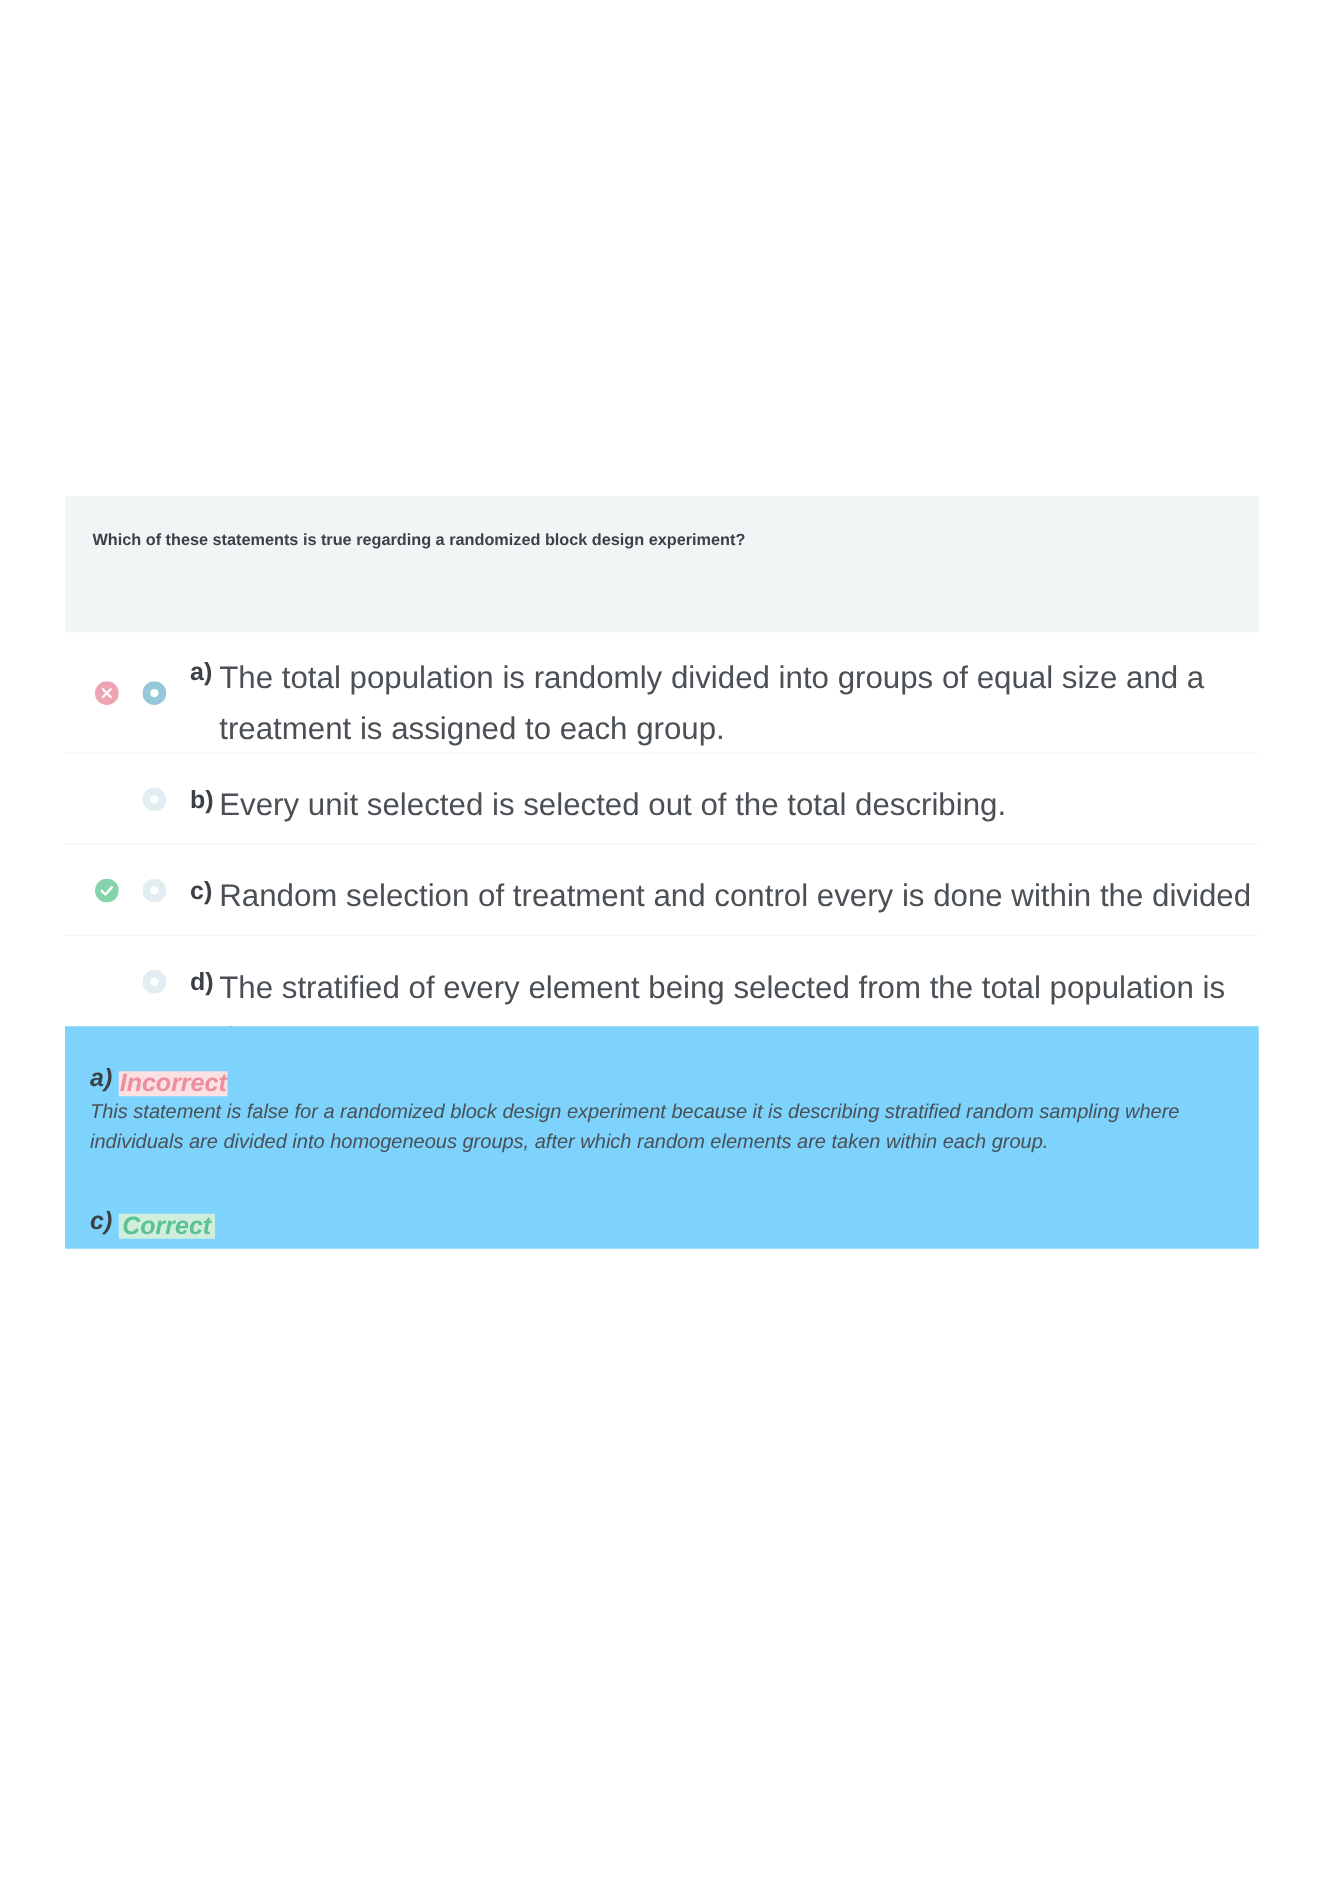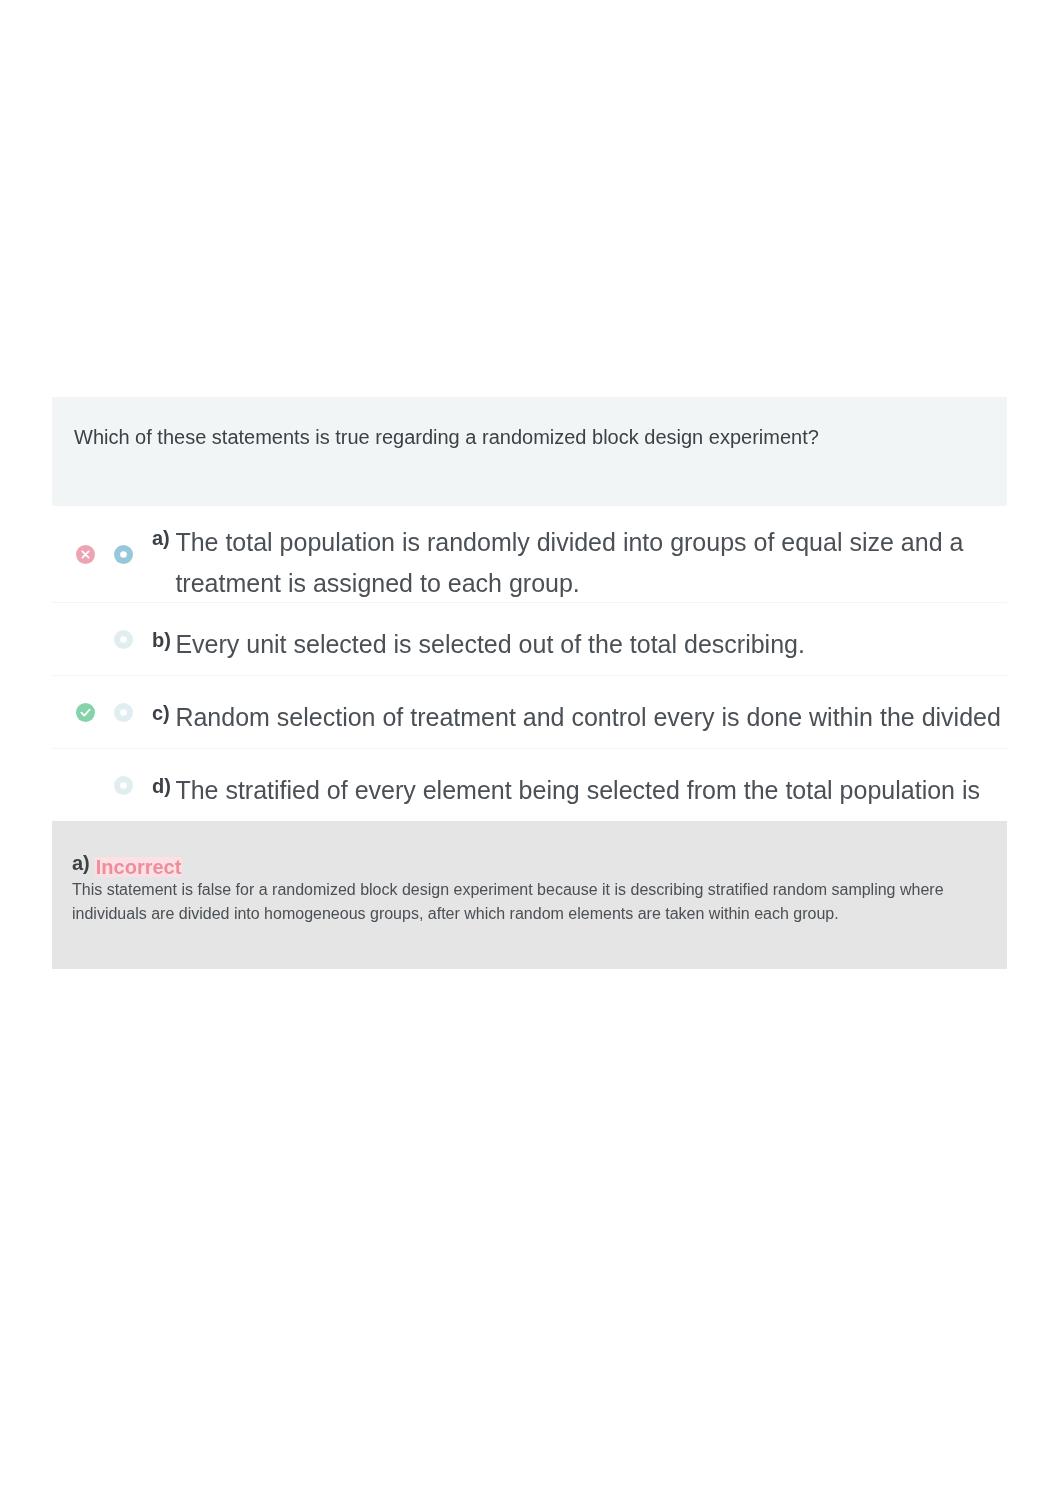--- a/index.html
+++ b/index.html
@@ -5,42 +5,42 @@
   html,body{margin:0;padding:0;}
   body{width:1062px;height:1506px;background:#ffffff;
        font-family:"Liberation Sans",sans-serif;-webkit-font-smoothing:antialiased;}
 
   #root{position:absolute;left:0;top:0;width:1062px;height:1506px;overflow:hidden;}
 
   .quiz{position:absolute;left:52px;top:397px;width:955px;}
 
   .qhead{background:#f2f5f6;height:109px;position:relative;}
   .qtext{position:absolute;left:22px;top:26px;right:36px;
-         font-size:20px;font-weight:normal;color:#3b4146;line-height:1.4;}
+         font-size:13px;font-weight:bold;color:#3b4146;line-height:1.4;}
 
   .options{background:#ffffff;}
   .opt{position:relative;height:72px;border-bottom:1px solid #f3f6f7;background:#fff;}
   .opt.tall{height:96px;}
   .opt:last-child{border-bottom:none;}
 
   .mark{position:absolute;width:19px;height:19px;left:24px;top:26.5px;}
   .opt.tall .mark{top:38.5px;}
   .mark svg{display:block;}
   .radio{position:absolute;width:19px;height:19px;left:62px;top:26.5px;}
   .opt.tall .radio{top:38.5px;}
   .radio svg{display:block;}
 
   .orow{position:absolute;left:100px;top:21px;width:855px;}
   .opt.tall .orow{top:16px;}
   .olabel{position:absolute;left:0;top:0;width:23.4px;
           font-size:20px;font-weight:bold;color:#3b4146;line-height:1.65;}
   .obody{position:absolute;left:23.4px;top:0;width:832px;
          font-size:25px;color:#4a5055;line-height:1.65;}
 
-  .explain{background:#e5e5e5;padding:27px 22px 7px 20px;position:relative;}
+  .explain{background:#7dd3fc;padding:27px 22px 7px 20px;position:relative;font-style:italic;}
   .fb{position:relative;}
   .fbhead{font-size:20px;line-height:1.5;height:30px;}
   .fblabel{font-weight:bold;color:#3b4146;}
   .chip{display:inline-block;padding:0 1px;font-weight:bold;font-size:20px;line-height:20px;
         vertical-align:baseline;margin-left:5px;position:relative;top:4px;}
   .chip-bad{background:#fbe0e4;color:#ed8e9e;}
   .chip-good{background:#cfeedd;color:#5ac293;padding:0 3px;}
   .fbtext{font-size:16px;color:#4a5055;line-height:1.5;margin-top:0;width:925px;}
   .fbgap{height:36px;}
 </style>
@@ -124,17 +124,20 @@
 
     <div class="explain">
       <div class="fb">
         <div class="fbhead">
           <span class="fblabel">a)</span><span class="chip chip-bad">Incorrect</span>
         </div>
         <div class="fbtext">This statement is false for a randomized block design experiment because it is describing stratified random sampling where individuals are divided into homogeneous groups, after which random elements are taken within each group.</div>
       </div>
       <div class="fbgap"></div>
       <div class="fb">
+        <div class="fbhead">
+          <span class="fblabel">c)</span><span class="chip chip-good">Correct</span>
+        </div>
       </div>
     </div>
 
   </div>
 </div>
 
 </body></html>

